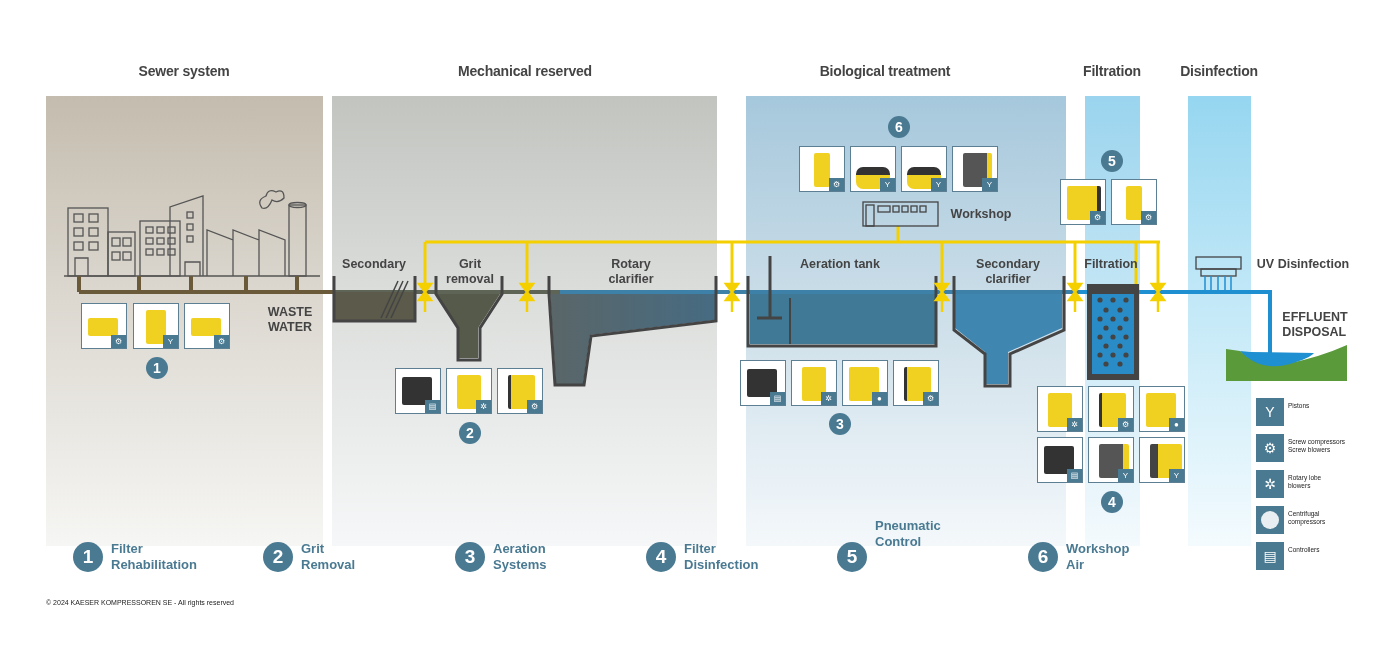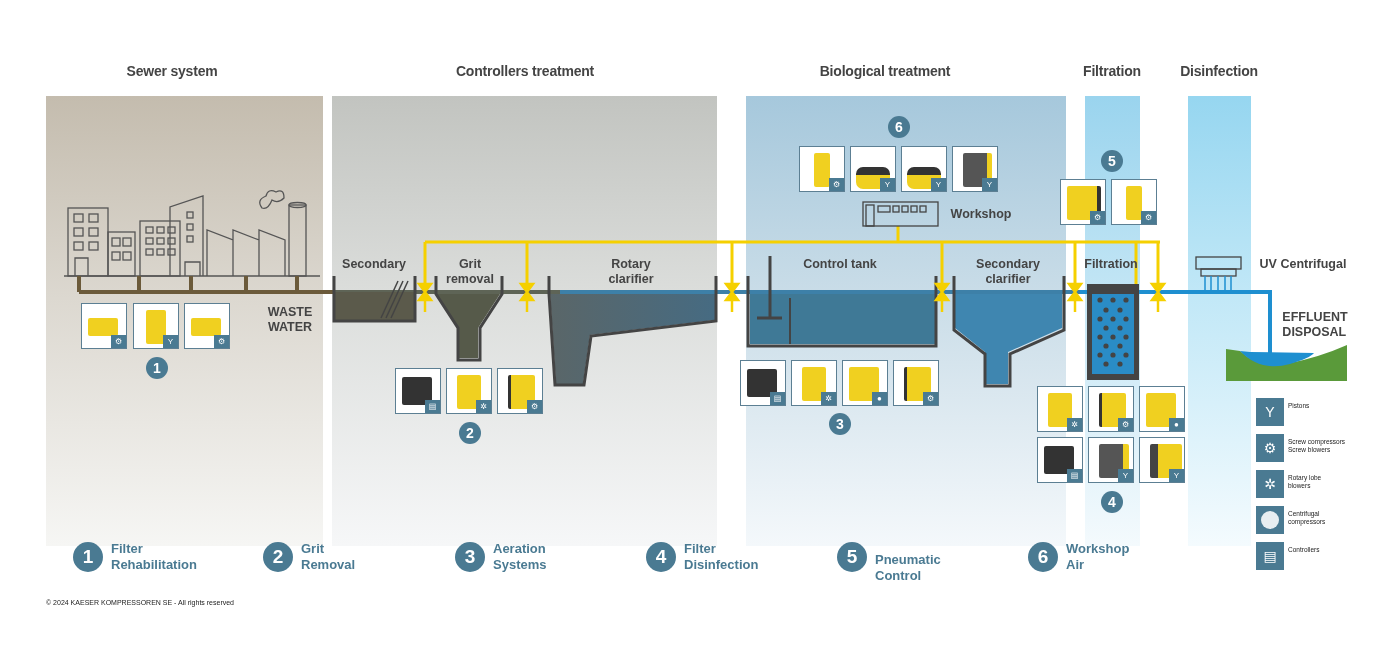--- a/index.html
+++ b/index.html
@@ -14,22 +14,22 @@
   .num{position:absolute;width:22px;height:22px;border-radius:50%;background:#4a7a92;color:#fff;font-weight:bold;font-size:14px;line-height:22px;text-align:center;}
   .bignum{position:absolute;width:30px;height:30px;border-radius:50%;background:#4a7a92;color:#fff;font-weight:bold;font-size:19px;line-height:30px;text-align:center;}
   .foot-text{position:absolute;font-size:13px;font-weight:bold;color:#4a7a92;line-height:16px;white-space:nowrap;}
   .legend-item{position:absolute;left:1256px;width:28px;height:28px;background:#4a7a92;color:#fff;font-size:14px;line-height:28px;text-align:center;}
   .legend-text{position:absolute;left:1288px;font-size:6.5px;color:#222;line-height:8px;}
   .copyright{position:absolute;left:46px;top:599px;font-size:7px;color:#222;}
 </style>
 </head>
 <body>
 
-<div class="sec-title" style="left:172px">Sewer system</div>
-<div class="sec-title" style="left:525px">Controllers treatment</div>
+<div class="sec-title" style="left:184px">Sewer system</div>
+<div class="sec-title" style="left:525px">Mechanical reserved</div>
 <div class="sec-title" style="left:885px">Biological treatment</div>
 <div class="sec-title" style="left:1112px">Filtration</div>
 <div class="sec-title" style="left:1219px">Disinfection</div>
 
 <div class="panel" style="left:46px;width:277px;background:linear-gradient(180deg,#c4bcae 0%,#dcd8d0 45%,#f6f6f4 100%);"></div>
 <div class="panel" style="left:332px;width:385px;background:linear-gradient(180deg,#c2c4c0 0%,#dcdedc 45%,#f6f7f8 100%);"></div>
 <div class="panel" style="left:746px;width:320px;background:linear-gradient(180deg,#a6c8dc 0%,#cadde8 45%,#f4f8fb 100%);"></div>
 <div class="panel" style="left:1085px;width:55px;background:linear-gradient(180deg,#9ad4ee 0%,#c4e6f5 45%,#f4fafd 100%);"></div>
 <div class="panel" style="left:1188px;width:63px;background:linear-gradient(180deg,#96d6f0 0%,#c2e8f7 45%,#f4fbfe 100%);"></div>
 
@@ -217,26 +217,26 @@
   </g>
 </svg>
 
 <div class="lbl" style="left:290px;top:305px;white-space:pre;">WASTE
 WATER</div>
 <div class="lbl" style="left:374px;top:257px">Secondary</div>
 <div class="lbl" style="left:470px;top:257px;white-space:pre;">Grit
 removal</div>
 <div class="lbl" style="left:631px;top:257px;white-space:pre;">Rotary
 clarifier</div>
-<div class="lbl" style="left:840px;top:257px">Control tank</div>
+<div class="lbl" style="left:840px;top:257px">Aeration tank</div>
 <div class="lbl" style="left:1008px;top:257px;white-space:pre;">Secondary
 clarifier</div>
 <div class="lbl" style="left:1111px;top:257px">Filtration</div>
 <div class="lbl" style="left:981px;top:207px">Workshop</div>
-<div class="lbl" style="left:1303px;top:257px">UV Centrifugal</div>
+<div class="lbl" style="left:1303px;top:257px">UV Disinfection</div>
 <div class="lbl" style="left:1315px;top:310px;white-space:pre;text-align:left;">EFFLUENT
 DISPOSAL</div>
 
 <div>
   <div class="tile" style="left:81px;top:303px">
       <div class="prod" style="background:#f0d020;height:18px;top:14px;width:30px;left:6px"></div>
       <div class="badge">⚙</div>
     </div>
   <div class="tile" style="left:133px;top:303px">
       <div class="prod" style="background:#f0d020;width:20px;left:12px"></div>
@@ -373,21 +373,21 @@
   <div>
     <div class="bignum" style="left:455px;top:542px">3</div>
     <div class="foot-text" style="left:493px;top:541px"><span>Aeration</span><br><span>Systems</span></div>
   </div>
   <div>
     <div class="bignum" style="left:646px;top:542px">4</div>
     <div class="foot-text" style="left:684px;top:541px"><span>Filter</span><br><span>Disinfection</span></div>
   </div>
   <div>
     <div class="bignum" style="left:837px;top:542px">5</div>
-    <div class="foot-text" style="left:875px;top:552px"><span>Pneumatic</span><br><span>Control</span></div>
+    <div class="foot-text" style="left:875px;top:518px"><span>Pneumatic</span><br><span>Control</span></div>
   </div>
   <div>
     <div class="bignum" style="left:1028px;top:542px">6</div>
     <div class="foot-text" style="left:1066px;top:541px"><span>Workshop</span><br><span>Air</span></div>
   </div>
 </div>
 
 <div class="copyright">© 2024 KAESER KOMPRESSOREN SE - All rights reserved</div>
 
 </body></html>

